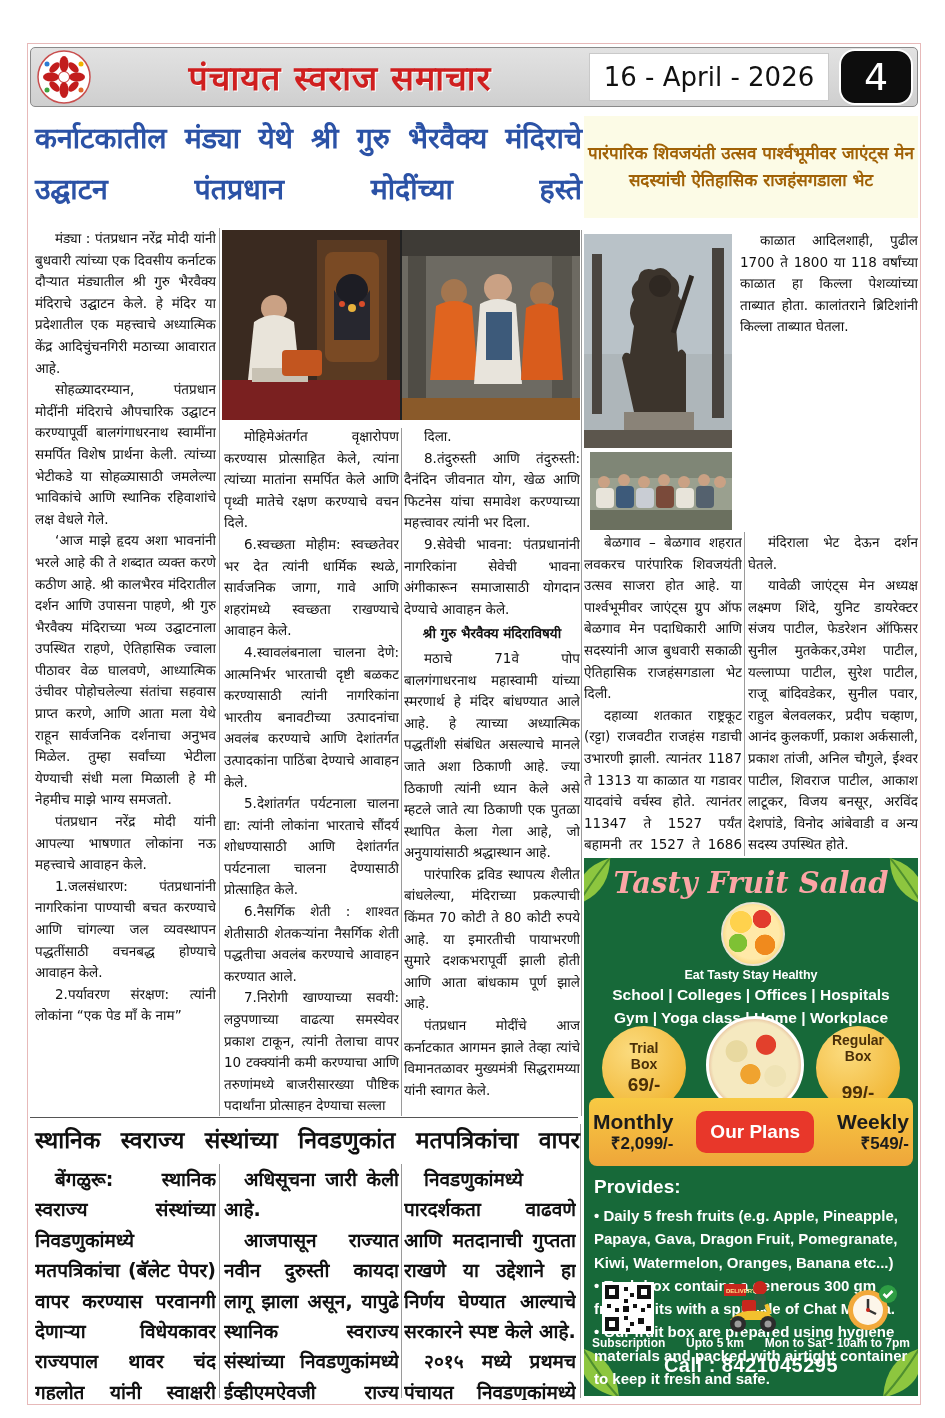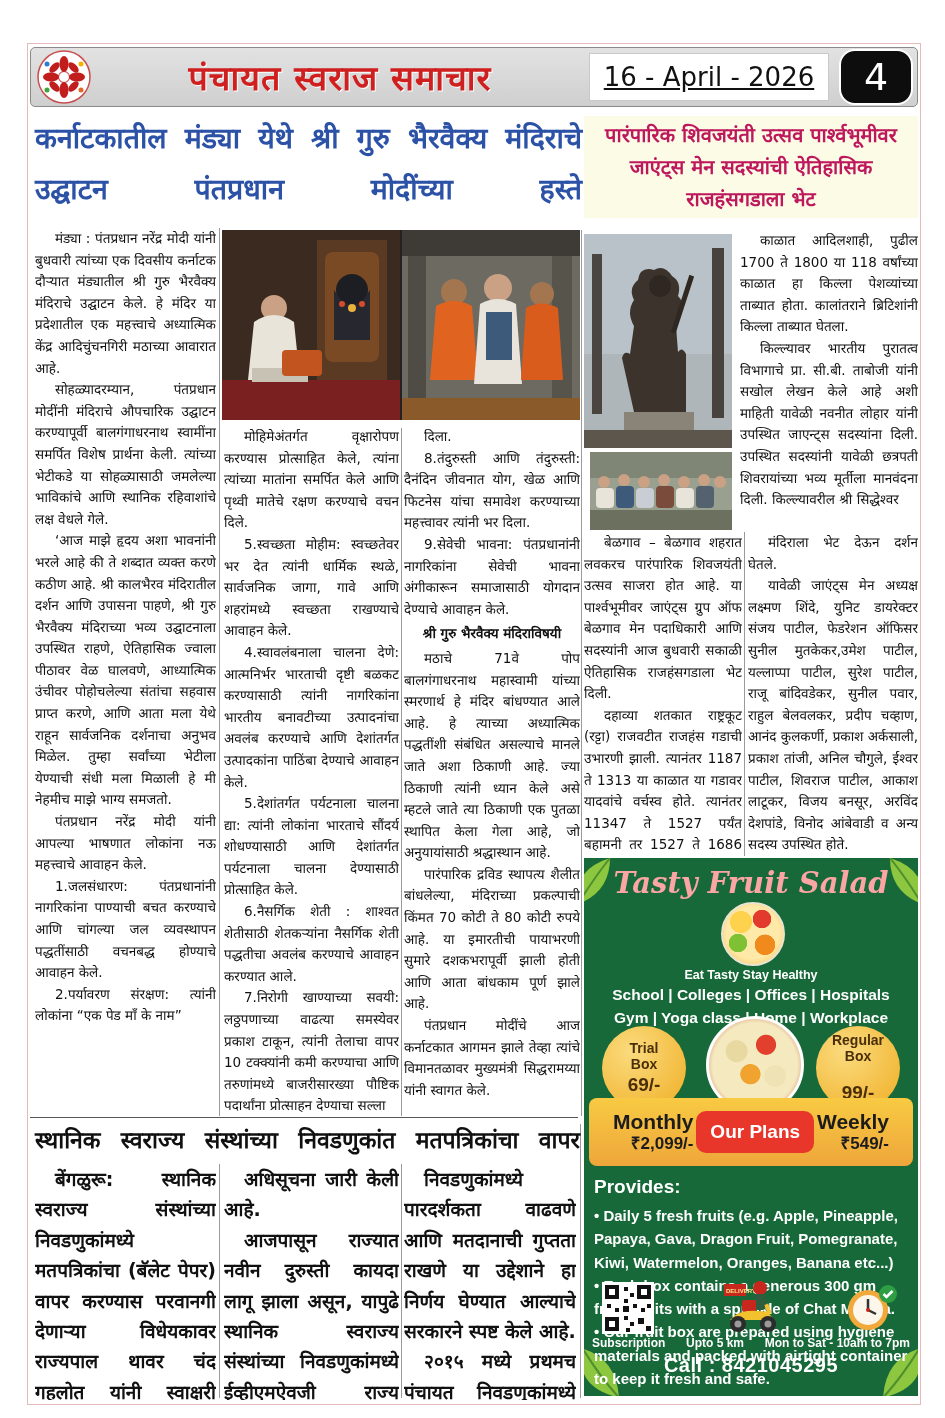--- a/index.html
+++ b/index.html
@@ -10,30 +10,30 @@
   .abs{position:absolute;}
   .page-frame{left:27px;top:43px;width:892px;height:1360px;border:1px solid #e7b9b9;pointer-events:none;}
 
   
   .masthead{left:30px;top:47px;width:886px;height:58px;background:linear-gradient(#e2e2e2,#cfcfcf);
     border:1px solid #8a8a8a;border-radius:5px;display:flex;align-items:center;}
   .logo{width:54px;height:54px;margin-left:6px;flex:0 0 auto;}
   .masthead-title{flex:1;text-align:center;font-size:34px;font-weight:bold;color:#cf1f1f;
     text-shadow:1px 1px 0 #fff;letter-spacing:1px;}
   .date-box{width:238px;height:46px;background:#fff;border:1px solid #c9c9c9;display:flex;
-    align-items:center;justify-content:center;font-size:26px;color:#111;margin-right:10px;text-decoration:underline;}
+    align-items:center;justify-content:center;font-size:26px;color:#111;margin-right:10px;}
   .page-num{width:70px;height:52px;background:#0d0d0d;color:#fff;border-radius:16px;display:flex;
     align-items:center;justify-content:center;font-size:38px;margin-right:4px;border:2px solid #fff;}
 
   
   .main-headline{left:35px;top:114px;width:547px;margin:0;font-size:28.5px;font-weight:bold;
     color:#2b52a6;line-height:1.78;text-align:justify;text-align-last:justify;}
   .sub-headline-box{left:584px;top:116px;width:334px;height:102px;background:#fcfbe6;
     display:flex;align-items:center;justify-content:center;}
-  .sub-headline-box h2{margin:0;font-size:20px;font-weight:bold;color:#be185d;text-align:center;
+  .sub-headline-box h2{margin:0;font-size:17px;font-weight:bold;color:#a16207;text-align:center;
     line-height:1.6;}
 
   
   .col{font-size:13.5px;line-height:1.6;text-align:justify;overflow:hidden;}
   .col p{margin:0;text-indent:20px;}
   .col p.subhead{text-indent:0;text-align:center;font-weight:bold;margin:3px 0;}
   .col1{left:35px;top:228px;width:181px;height:888px;}
   .col2{left:224px;top:426px;width:175px;height:690px;}
   .col3{left:404px;top:426px;width:176px;height:690px;}
   .vrule{width:1px;background:#9a9a9a;}
@@ -78,21 +78,21 @@
   .price-circle .pc-price{font-size:19px;margin-top:2px;}
   .bowl-circle{position:absolute;top:158px;left:122px;width:92px;height:92px;border-radius:50%;
     border:3px solid #fff;
     background:radial-gradient(circle at 30% 35%,#e8d9a0 0 12%,transparent 13%),
                radial-gradient(circle at 62% 28%,#e2402c 0 11%,transparent 12%),
                radial-gradient(circle at 45% 60%,#f0a32f 0 13%,transparent 14%),
                radial-gradient(circle at 72% 62%,#efe3b5 0 12%,transparent 13%),
                radial-gradient(circle at 50% 50%,#f5e9c0 0 65%,#b53325 100%);}
   .plans-band{position:absolute;top:240px;left:5px;width:324px;height:68px;border-radius:8px;
     background:linear-gradient(#f8ca43,#eea63a);display:flex;align-items:center;justify-content:space-between;
-    padding:0 24px;box-sizing:border-box;color:#1c1c1c;}
+    padding:0 4px;box-sizing:border-box;color:#1c1c1c;}
   .band-item{text-align:center;font-weight:bold;line-height:1.15;}
   .band-item .bi-label{font-size:21px;}
   .band-item .bi-price{font-size:17px;text-align:right;}
   .plans-pill{background:#e8372a;color:#fff;border:none;border-radius:10px;font-weight:bold;
     font-size:19px;padding:10px 14px;font-family:"Liberation Sans",sans-serif;}
   .provides-h{position:absolute;top:318px;left:10px;font-size:19px;font-weight:bold;}
   .provides-list{position:absolute;top:346px;left:10px;width:316px;margin:0;padding:0;
     list-style:none;font-size:15px;font-weight:bold;line-height:1.55;}
   .provides-list li::before{content:"• ";}
   .ad-icons{position:absolute;top:418px;left:0;width:100%;display:flex;justify-content:space-between;
@@ -176,21 +176,21 @@
 <div class="abs col col1">
   <p>मंड्या : पंतप्रधान नरेंद्र मोदी यांनी बुधवारी त्यांच्या एक दिवसीय कर्नाटक दौर्‍यात मंड्यातील श्री गुरु भैरवैक्य मंदिराचे उद्घाटन केले. हे मंदिर या प्रदेशातील एक महत्त्वाचे अध्यात्मिक केंद्र आदिचुंचनगिरी मठाच्या आवारात आहे.</p>
   <p>सोहळ्यादरम्यान, पंतप्रधान मोदींनी मंदिराचे औपचारिक उद्घाटन करण्यापूर्वी बालगंगाधरनाथ स्वामींना समर्पित विशेष प्रार्थना केली. त्यांच्या भेटीकडे या सोहळ्यासाठी जमलेल्या भाविकांचे आणि स्थानिक रहिवाशांचे लक्ष वेधले गेले.</p>
   <p>‘आज माझे हृदय अशा भावनांनी भरले आहे की ते शब्दात व्यक्त करणे कठीण आहे. श्री कालभैरव मंदिरातील दर्शन आणि उपासना पाहणे, श्री गुरु भैरवैक्य मंदिराच्या भव्य उद्घाटनाला उपस्थित राहणे, ऐतिहासिक ज्वाला पीठावर वेळ घालवणे, आध्यात्मिक उंचीवर पोहोचलेल्या संतांचा सहवास प्राप्त करणे, आणि आता मला येथे राहून सार्वजनिक दर्शनाचा अनुभव मिळेल. तुम्हा सर्वांच्या भेटीला येण्याची संधी मला मिळाली हे मी नेहमीच माझे भाग्य समजतो.</p>
   <p>पंतप्रधान नरेंद्र मोदी यांनी आपल्या भाषणात लोकांना नऊ महत्त्वाचे आवाहन केले.</p>
   <p>1.जलसंधारण: पंतप्रधानांनी नागरिकांना पाण्याची बचत करण्याचे आणि चांगल्या जल व्यवस्थापन पद्धतींसाठी वचनबद्ध होण्याचे आवाहन केले.</p>
   <p>2.पर्यावरण संरक्षण: त्यांनी लोकांना “एक पेड माँ के नाम”</p>
 </div>
 <div class="abs col col2">
   <p>मोहिमेअंतर्गत वृक्षारोपण करण्यास प्रोत्साहित केले, त्यांना त्यांच्या मातांना समर्पित केले आणि पृथ्वी मातेचे रक्षण करण्याचे वचन दिले.</p>
-  <p>5.स्वच्छता मोहीम: स्वच्छतेवर भर देत त्यांनी धार्मिक स्थळे, सार्वजनिक जागा, गावे आणि शहरांमध्ये स्वच्छता राखण्याचे आवाहन केले.</p>
+  <p>6.स्वच्छता मोहीम: स्वच्छतेवर भर देत त्यांनी धार्मिक स्थळे, सार्वजनिक जागा, गावे आणि शहरांमध्ये स्वच्छता राखण्याचे आवाहन केले.</p>
   <p>4.स्वावलंबनाला चालना देणे: आत्मनिर्भर भारताची दृष्टी बळकट करण्यासाठी त्यांनी नागरिकांना भारतीय बनावटीच्या उत्पादनांचा अवलंब करण्याचे आणि देशांतर्गत उत्पादकांना पाठिंबा देण्याचे आवाहन केले.</p>
   <p>5.देशांतर्गत पर्यटनाला चालना द्या: त्यांनी लोकांना भारताचे सौंदर्य शोधण्यासाठी आणि देशांतर्गत पर्यटनाला चालना देण्यासाठी प्रोत्साहित केले.</p>
   <p>6.नैसर्गिक शेती : शाश्वत शेतीसाठी शेतकर्‍यांना नैसर्गिक शेती पद्धतीचा अवलंब करण्याचे आवाहन करण्यात आले.</p>
   <p>7.निरोगी खाण्याच्या सवयी: लठ्ठपणाच्या वाढत्या समस्येवर प्रकाश टाकून, त्यांनी तेलाचा वापर 10 टक्क्यांनी कमी करण्याचा आणि तरुणांमध्ये बाजरीसारख्या पौष्टिक पदार्थांना प्रोत्साहन देण्याचा सल्ला</p>
 </div>
 <div class="abs col col3">
   <p>दिला.</p>
   <p>8.तंदुरुस्ती आणि तंदुरुस्ती: दैनंदिन जीवनात योग, खेळ आणि फिटनेस यांचा समावेश करण्याच्या महत्त्वावर त्यांनी भर दिला.</p>
   <p>9.सेवेची भावना: पंतप्रधानांनी नागरिकांना सेवेची भावना अंगीकारून समाजासाठी योगदान देण्याचे आवाहन केले.</p>
   <p class="subhead">श्री गुरु भैरवैक्य मंदिराविषयी</p>
@@ -234,21 +234,20 @@
       <rect x="26" y="34" width="18" height="22" rx="4" fill="#3d5a7a"></rect>
     <rect x="46" y="36" width="18" height="20" rx="4" fill="#c9cdd4"></rect>
       <rect x="66" y="34" width="18" height="22" rx="4" fill="#7a4a3a"></rect>
     <rect x="86" y="36" width="18" height="20" rx="4"></rect>
       <rect x="106" y="34" width="18" height="22" rx="4" fill="#54616e"></rect>
   </g>
   <rect x="0" y="58" width="142" height="20" fill="#6b705f"></rect>
 </svg>
 <div class="abs col side-text">
   <p>काळात आदिलशाही, पुढील 1700 ते 1800 या 118 वर्षांच्या काळात हा किल्ला पेशव्यांच्या ताब्यात होता. कालांतराने ब्रिटिशांनी किल्ला ताब्यात घेतला.</p>
-  <p>किल्ल्यावर भारतीय पुरातत्व विभागाचे प्रा. सी.बी. ताबोजी यांनी सखोल लेखन केले आहे अशी माहिती यावेळी नवनीत लोहार यांनी उपस्थित जाएन्ट्स सदस्यांना दिली. उपस्थित सदस्यांनी यावेळी छत्रपती शिवरायांच्या भव्य मूर्तीला मानवंदना दिली. किल्ल्यावरील श्री सिद्धेश्वर</p>
 </div>
 <div class="abs col rlow-left">
   <p>बेळगाव – बेळगाव शहरात लवकरच पारंपारिक शिवजयंती उत्सव साजरा होत आहे. या पार्श्वभूमीवर जाएंट्स ग्रुप ऑफ बेळगाव मेन पदाधिकारी आणि सदस्यांनी आज बुधवारी सकाळी ऐतिहासिक राजहंसगडाला भेट दिली.</p>
   <p>दहाव्या शतकात राष्ट्रकूट (रट्टा) राजवटीत राजहंस गडाची उभारणी झाली. त्यानंतर 1187 ते 1313 या काळात या गडावर यादवांचे वर्चस्व होते. त्यानंतर 11347 ते 1527 पर्यंत बहामनी तर 1527 ते 1686 या</p>
 </div>
 <div class="abs col rlow-right">
   <p>मंदिराला भेट देऊन दर्शन घेतले.</p>
   <p>यावेळी जाएंट्स मेन अध्यक्ष लक्ष्मण शिंदे, युनिट डायरेक्टर संजय पाटील, फेडरेशन ऑफिसर सुनील मुतकेकर,उमेश पाटील, यल्लाप्पा पाटील, सुरेश पाटील, राजू बांदिवडेकर, सुनील पवार, राहुल बेलवलकर, प्रदीप चव्हाण, आनंद कुलकर्णी, प्रकाश अर्कसाली, प्रकाश तांजी, अनिल चौगुले, ईश्वर पाटील, शिवराज पाटील, आकाश लाटूकर, विजय बनसूर, अरविंद देशपांडे, विनोद आंबेवाडी व अन्य सदस्य उपस्थित होते.</p>
 </div>
 

